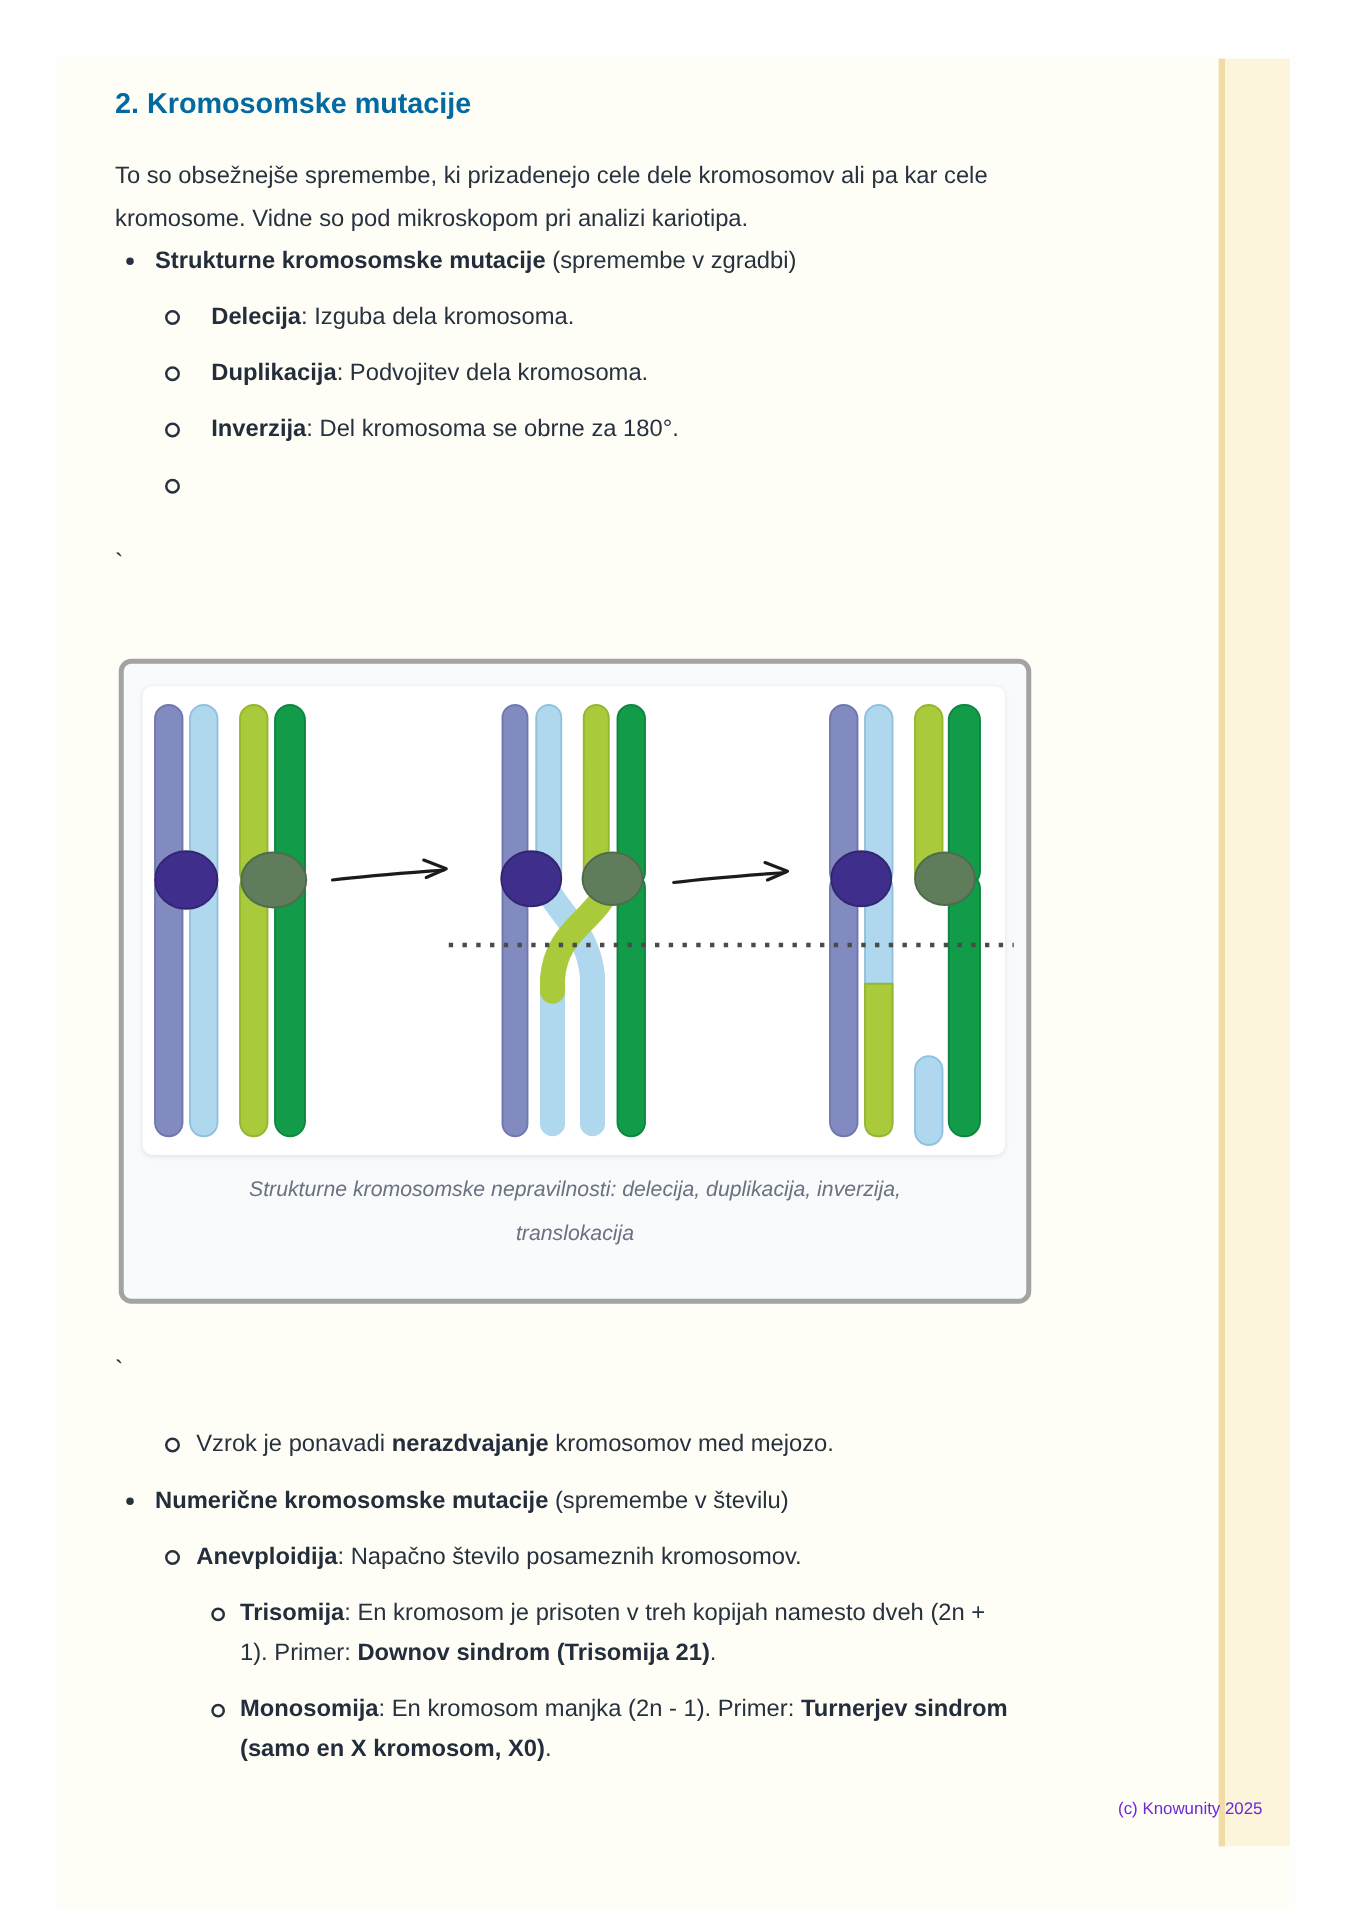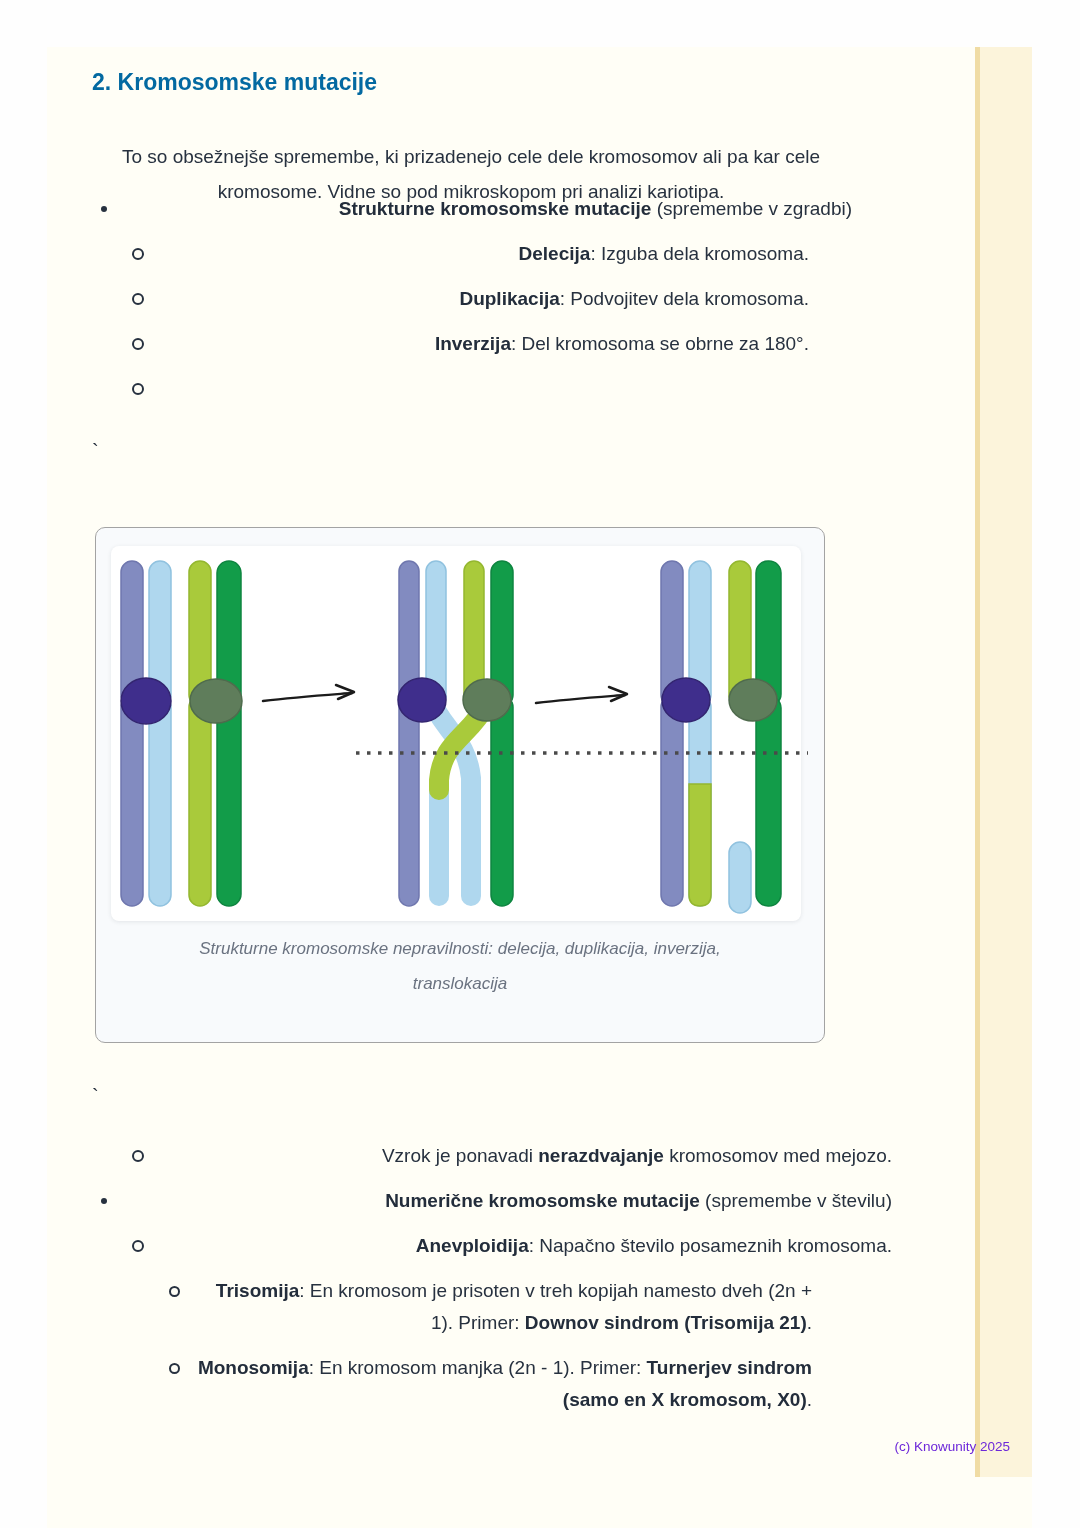--- a/index.html
+++ b/index.html
@@ -2,40 +2,40 @@
 <html><head>
 <meta charset="utf-8">
 <style>
   html,body{margin:0;padding:0;background:#FDFEFE;}
   .stage{position:relative;width:1080px;height:1528px;overflow:hidden;
          font-family:"Liberation Sans",sans-serif;color:#27313F;background:#FEFEFE;}
   .page{position:absolute;left:47px;top:47px;width:985px;height:1481px;background:#FFFEF6;}
   .stripe{position:absolute;right:0;top:0;width:52px;height:1430px;
           background:#FCF4DB;border-left:5px solid #F0DCA4;}
   .heading{position:absolute;left:92px;top:54px;font-size:23px;font-weight:700;color:#0369a1;}
-  .intro{position:absolute;left:92px;top:120px;width:758px;font-size:19px;line-height:35px;text-align:center;}
+  .intro{position:absolute;left:92px;top:104px;width:758px;font-size:19px;line-height:35px;}
   .tickmark{position:absolute;left:92px;font-size:20px;color:#1F2937;}
   .tick1{top:440px;}
   .tick2{top:1085px;}
   .listblock{position:absolute;left:92px;font-size:19px;line-height:32px;}
   .structural{top:193px;width:760px;}
   .numeric{top:1140px;width:800px;}
-  .li{display:flex;align-items:flex-start;margin-bottom:13px;text-align:right;}
+  .li{display:flex;align-items:flex-start;margin-bottom:13px;}
   .marker{flex:0 0 auto;}
   .dot{width:6px;height:6px;margin:13px 17px 0 9px;background:#27313F;border-radius:50%;}
   .ring{width:8px;height:8px;margin:10px 13px 0 0;border:2px solid #27313F;border-radius:50%;background:transparent;}
   .ring3{width:7px;height:7px;margin:11px 12px 0 0;border:2px solid #27313F;border-radius:50%;}
   .lvl2{margin-left:40px;}
   .lvl3{margin-left:77px;}
   .txt{flex:1 1 auto;}
   .w640{max-width:640px;margin-left:12px;}
   .w620{max-width:620px;}
   b{font-weight:700;color:#232D3B;}
   .figure-card{position:absolute;left:95px;top:527px;width:730px;height:516px;
-               background:#F8FAFC;border:1px solid #a3a3a3;border-radius:10px;box-sizing:border-box;}
+               background:#F8FAFC;border:4px solid #a3a3a3;border-radius:10px;box-sizing:border-box;}
   .canvas{position:absolute;left:15px;top:18px;width:690px;height:375px;background:#FFFFFF;
           border-radius:8px;box-shadow:0 1px 4px rgba(40,50,60,0.10);}
   .fig-svg{position:absolute;left:0;top:0;}
   .caption{position:absolute;left:0;top:403px;width:100%;text-align:center;
            font-style:italic;font-size:17px;line-height:35px;color:#6A7280;}
   .caption .inner{max-width:612px;margin:0 auto;}
   .watermark{position:absolute;right:70px;top:1439px;font-size:13.5px;color:#6d28d9;}
   
   .c-slate{fill:#828BC0;stroke:#6F77AE;stroke-width:1.5;}
   .c-blue{fill:#AFD7EE;stroke:#90C2DF;stroke-width:1.5;}
@@ -166,21 +166,21 @@
     </div>
     <div class="li">
       <span class="marker dot"></span>
       <div class="txt">
         <b>Numerične kromosomske mutacije</b><span> (spremembe v številu)</span>
       </div>
     </div>
     <div class="li lvl2">
       <span class="marker ring"></span>
       <div class="txt">
-        <b>Anevploidija</b><span>: Napačno število posameznih kromosoma.</span>
+        <b>Anevploidija</b><span>: Napačno število posameznih kromosomov.</span>
       </div>
     </div>
     <div class="li lvl3">
       <span class="marker ring3"></span>
       <div class="txt w620">
         <b>Trisomija</b><span>: En kromosom je prisoten v treh kopijah namesto dveh (2n + 1). Primer: </span><b>Downov sindrom (Trisomija 21)</b><span>.</span>
       </div>
     </div>
     <div class="li lvl3">
       <span class="marker ring3"></span>

